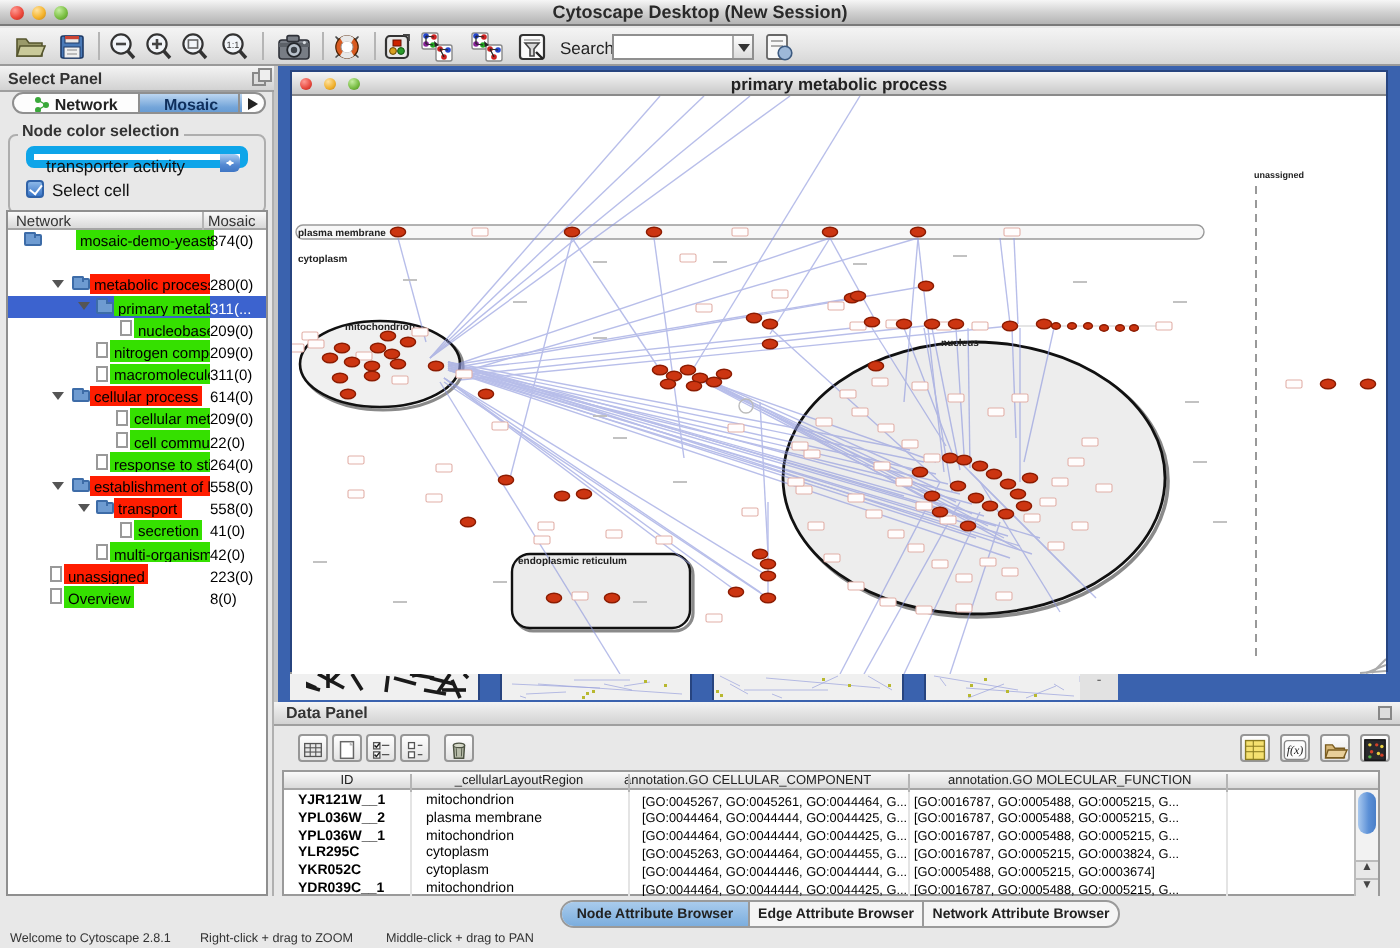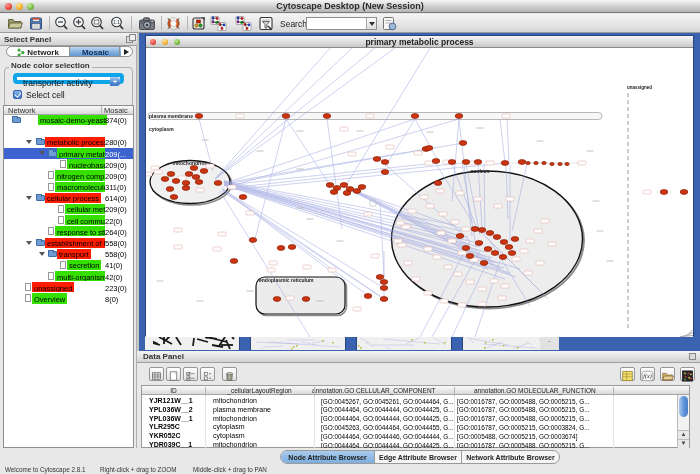--- a/index.html
+++ b/index.html
@@ -304,21 +304,21 @@
       <div class="trow" style="top:30.4px">
           <div class="tri" style="left:22px"></div>
           <div class="fold" style="left:32px"></div>
           <div class="cellhl hlr" style="left:41px;max-width:60px">metabolic process</div>
           <div class="nval" style="">280(0)</div>
         </div>
       <div class="trow sel" style="top:41.5px">
           <div class="tri" style="left:35px"></div>
           <div class="fold" style="left:44px"></div>
           <div class="cellhl hlg" style="left:53px;max-width:48px">primary metabo</div>
-          <div class="nval" style="color:#fff">209(...</div>
+          <div class="nval" style="color:#fff">311(...</div>
         </div>
       <div class="trow" style="top:52.7px">
           <div class="file" style="left:56px"></div>
           <div class="cellhl hlg" style="left:63px;max-width:38px">nucleobase-</div>
           <div class="nval" style="">209(0)</div>
         </div>
       <div class="trow" style="top:63.9px">
           <div class="file" style="left:44px"></div>
           <div class="cellhl hlg" style="left:51px;max-width:50px">nitrogen compo</div>
           <div class="nval" style="">209(0)</div>

